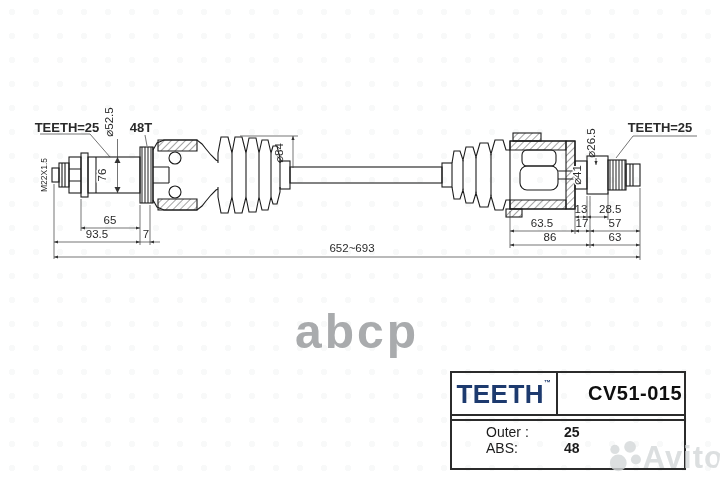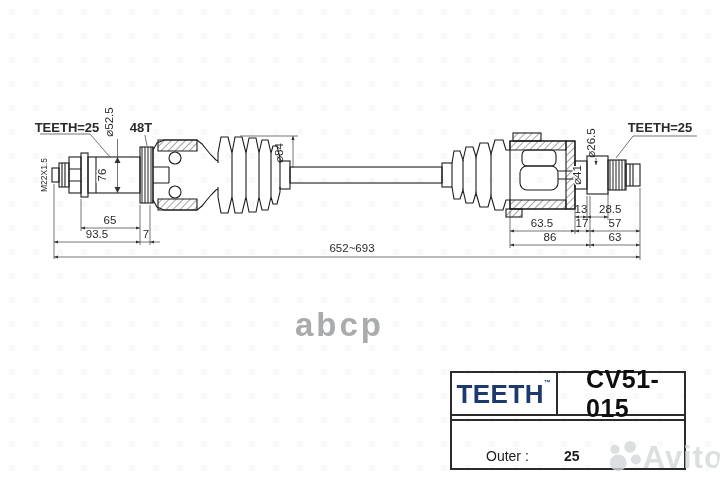--- a/index.html
+++ b/index.html
@@ -13,43 +13,43 @@
   }
   .drawing{position:absolute;left:0;top:0;}
   .drawing text{fill:#2a2a2a;font-family:"Liberation Sans",sans-serif;}
   .dim{font-size:11.5px;}
   .dimw{paint-order:stroke;stroke:#ffffff;stroke-width:3px;}
   .callout{font-size:13px;font-weight:600;}
   .tiny{font-size:8.5px;}
   
   .wm-abcp{
     position:absolute;left:295px;top:308px;
-    font-size:33px;font-weight:bold;letter-spacing:3px;
+    font-size:48px;font-weight:bold;letter-spacing:3px;
     color:#a9abad;line-height:1;user-select:none;
   }
   
   .plate{
     position:absolute;left:450px;top:371px;width:236px;height:99px;
     border:2px solid #2b2b2b;background:transparent;box-sizing:border-box;
   }
   .plate-header{display:flex;height:41px;border-bottom:2px solid #2b2b2b;}
   .brand-cell{
     width:104px;border-right:2px solid #2b2b2b;
     display:flex;align-items:center;justify-content:center;
   }
   .brand-logo{
     font-size:26px;font-weight:800;color:#1d3a6e;letter-spacing:.5px;line-height:1;
   }
   .brand-tm{font-size:7px;font-weight:700;color:#1d3a6e;vertical-align:top;position:relative;top:-2px;}
   .part-cell{
     flex:1;display:flex;align-items:center;justify-content:center;
-    font-size:25px;font-weight:700;color:#0e0e0e;letter-spacing:.5px;margin-left:28px;
+    font-size:20px;font-weight:700;color:#0e0e0e;letter-spacing:.5px;margin-left:28px;
   }
   .plate-body{border-top:2px solid #2b2b2b;margin-top:3px;padding:4px 0 0 34px;}
-  .spec-row{font-size:14px;color:#1c1c1c;line-height:15.5px;white-space:nowrap;margin-top:24px;}
+  .spec-row{font-size:14px;color:#1c1c1c;line-height:15.5px;white-space:nowrap;}
   .spec-label{display:inline-block;width:74px;}
   .spec-value{font-weight:700;}
   
   .wm-avito{
     position:absolute;left:604px;top:434px;width:120px;height:46px;
     display:flex;align-items:center;opacity:.8;pointer-events:none;z-index:5;
   }
   .wm-avito-text{
     font-size:31px;font-weight:bold;color:#d4d8d9;letter-spacing:1px;line-height:1;
   }
@@ -226,20 +226,24 @@
       <div class="brand-cell">
         <span class="brand-logo"><span>TEETH</span><span class="brand-tm">™</span></span>
       </div>
       <div class="part-cell">CV51-015</div>
     </div>
     <div class="plate-body">
       <div class="spec-row">
         <span class="spec-label">Outer :</span>
         <span class="spec-value">25</span>
       </div>
+      <div class="spec-row">
+        <span class="spec-label">ABS:</span>
+        <span class="spec-value">48</span>
+      </div>
     </div>
   </div>
 
   <div class="wm-avito">
     <svg width="46" height="44" viewBox="0 0 46 44">
       <g fill="#d4d8d9">
         <circle cx="13" cy="13" r="5.5"></circle>
         <circle cx="31" cy="10" r="7"></circle>
         <circle cx="17" cy="29" r="10"></circle>
         <circle cx="38" cy="25" r="6"></circle>

